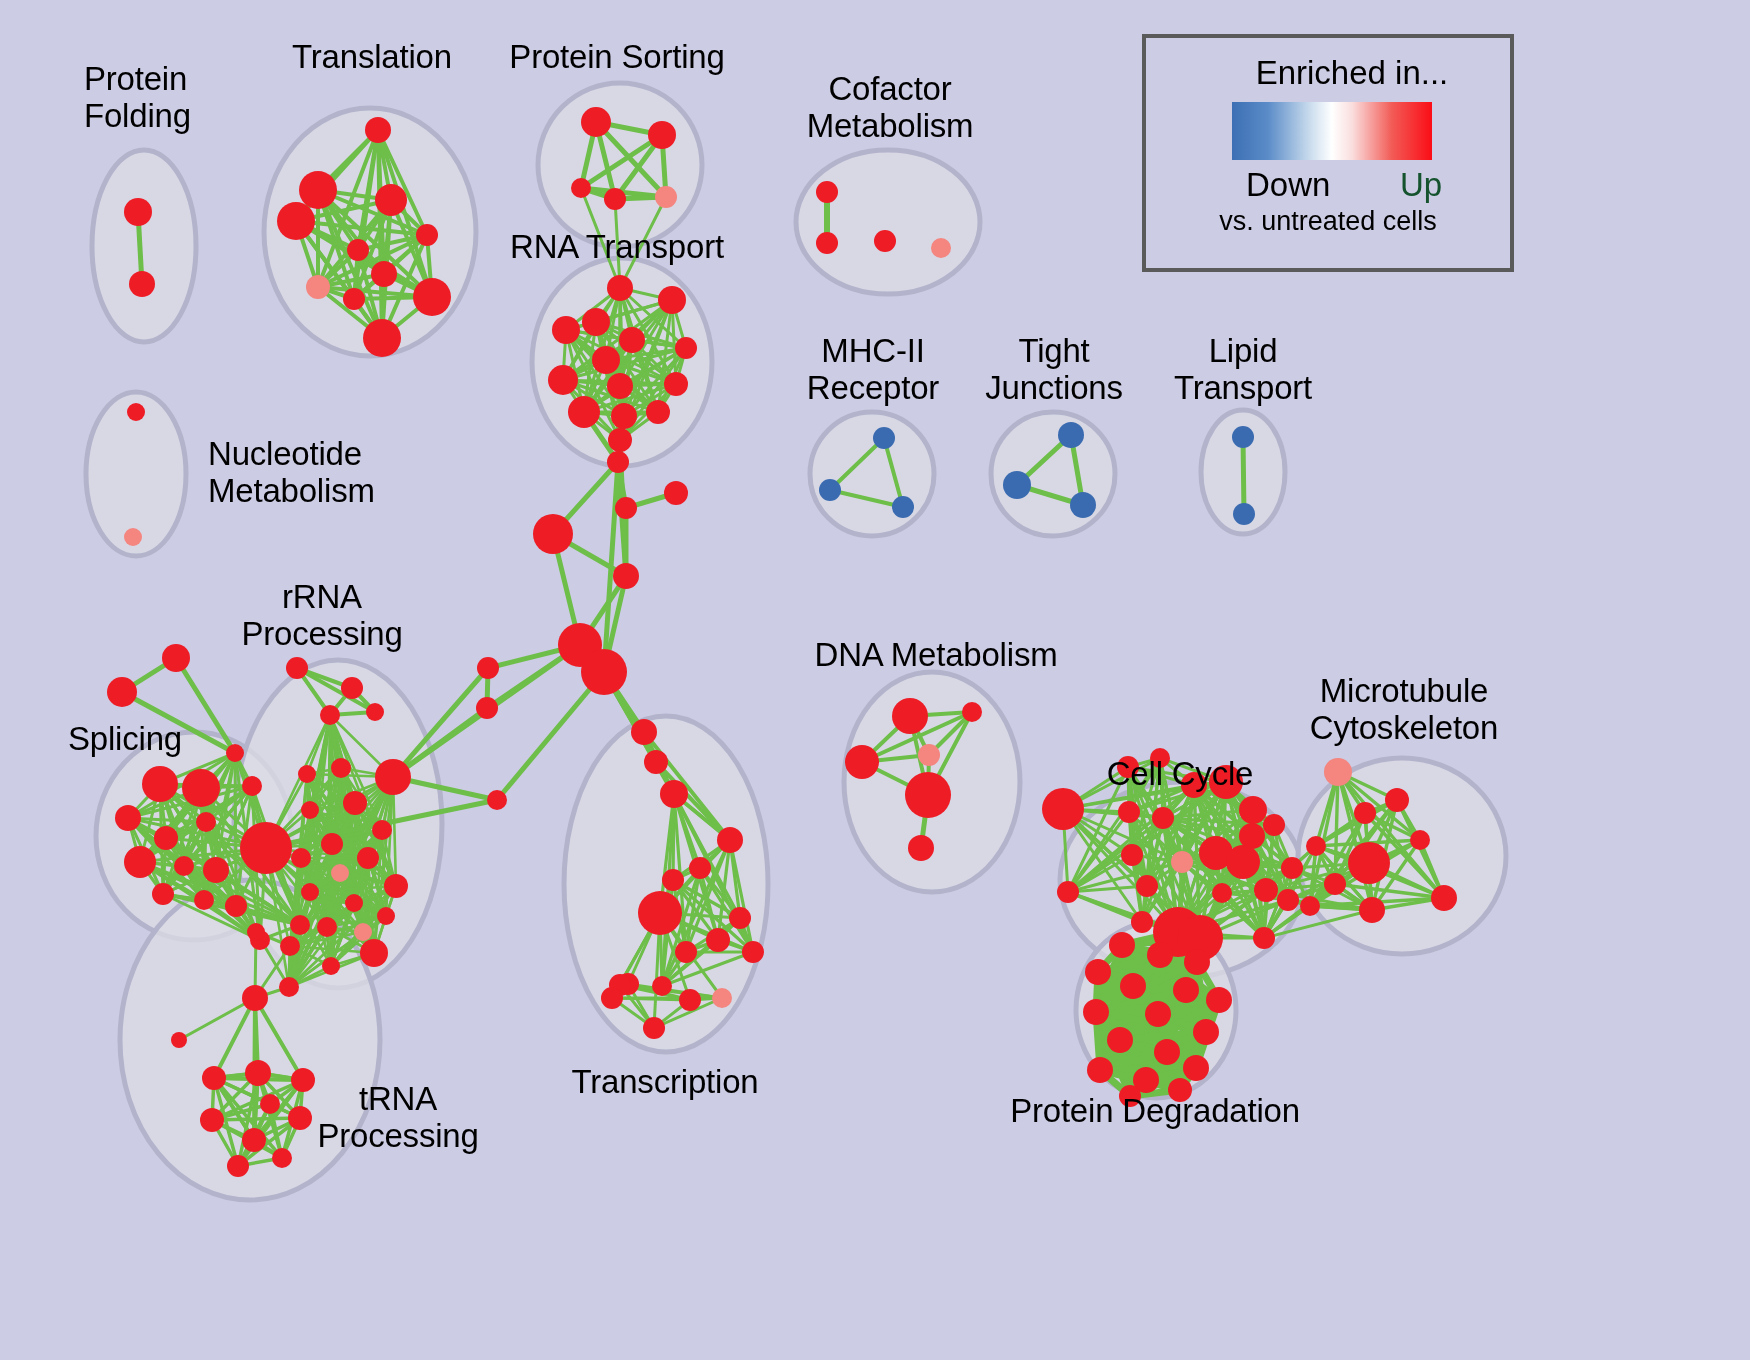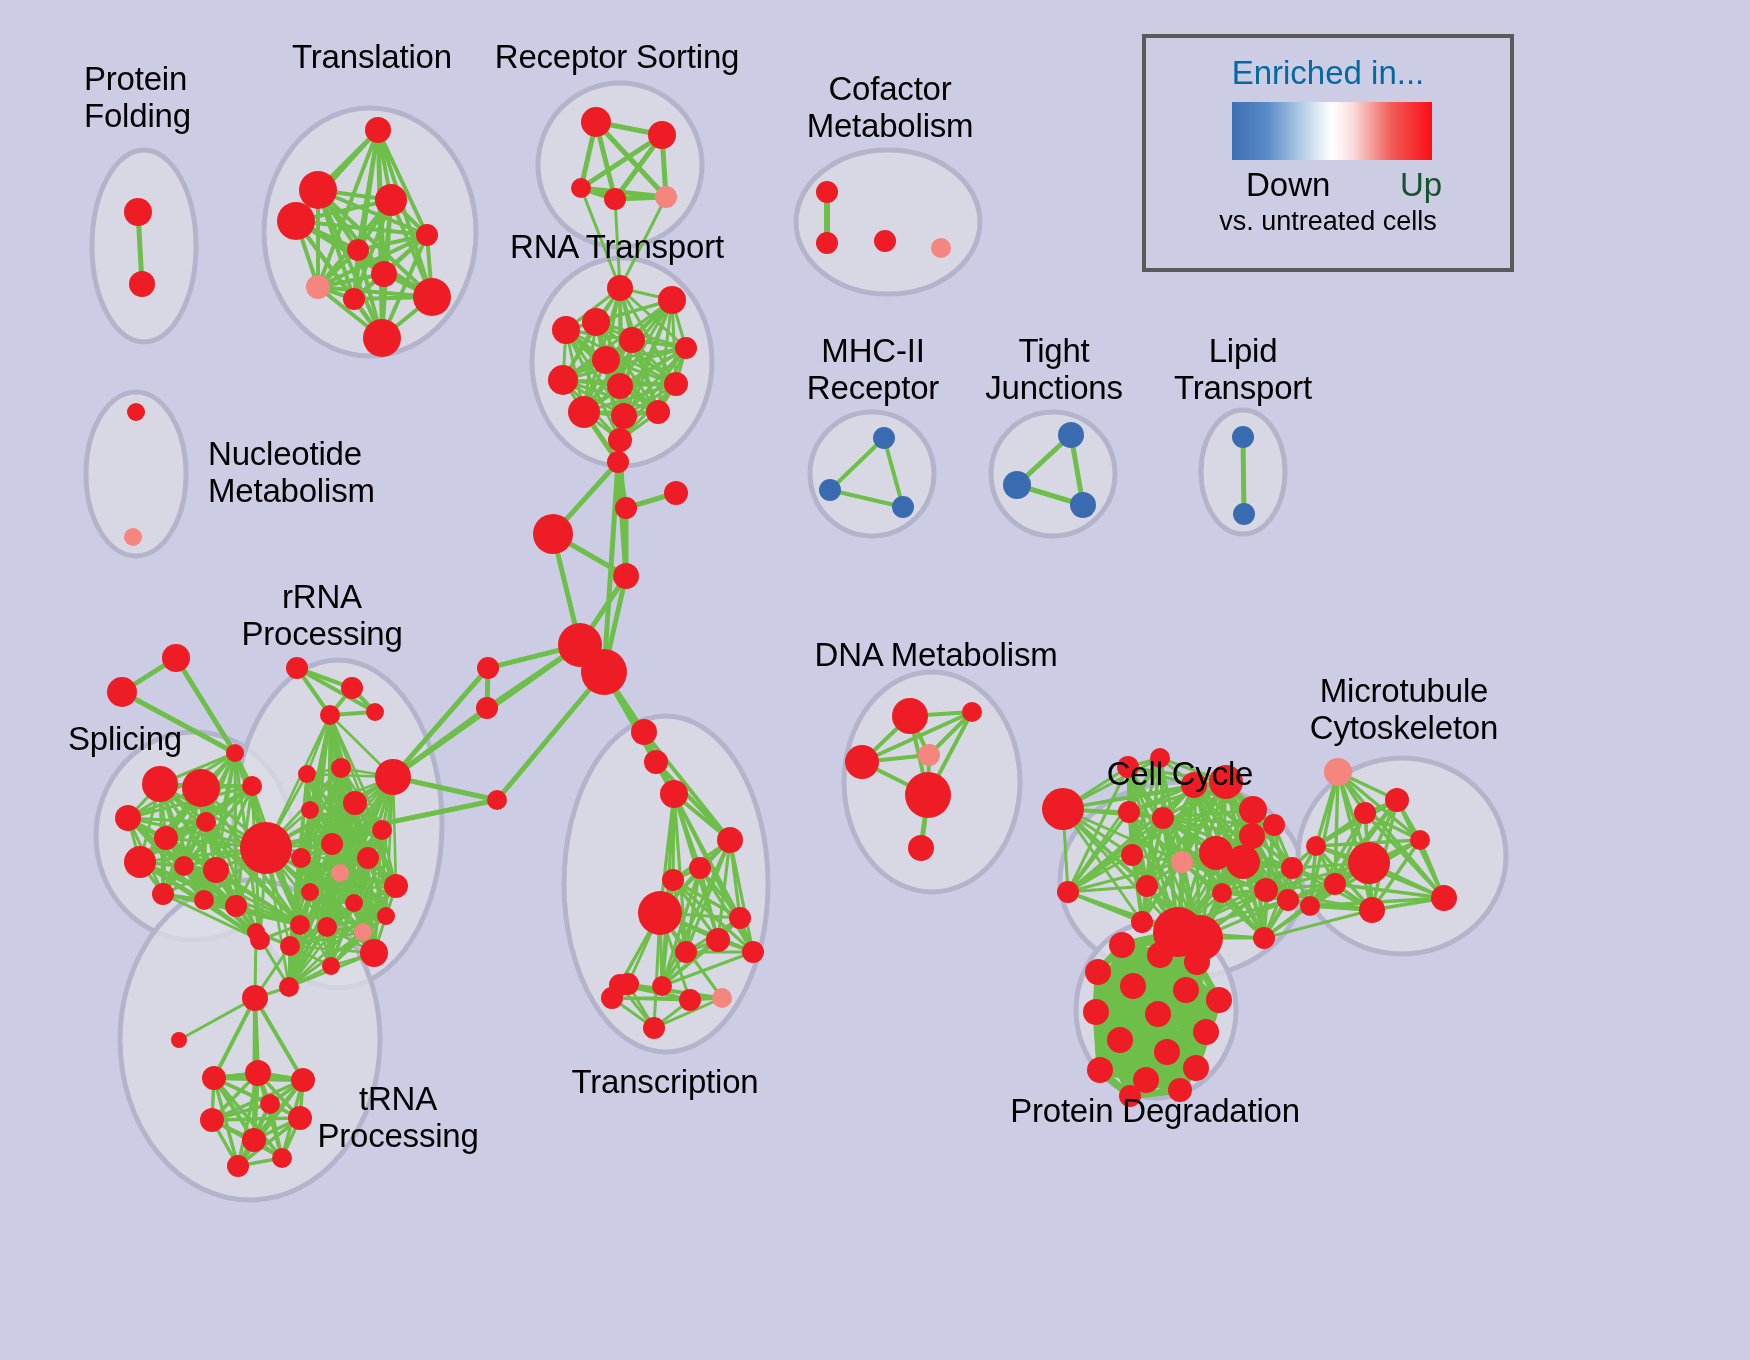--- a/index.html
+++ b/index.html
@@ -31,21 +31,21 @@
     position: absolute;
     left: 1142px; top: 34px;
     width: 372px; height: 238px;
     box-sizing: border-box;
     border: 4px solid #5a5a5a;
     background: #ccccE4;
   }
   #legend-title {
     position: absolute; left: 0; top: 16px; width: 100%;
     text-align: center;
-    font-size: 33px; color: #0369a1;
+    font-size: 33px; color: #000000; padding-left: 24px;
   }
   #legend-bar {
     position: absolute;
     left: 86px; top: 64px;
     width: 200px; height: 58px;
     background: linear-gradient(to right, #3c6fb4 0%, #5b8cc8 18%, #cfe0ef 40%, #ffffff 50%, #fadede 60%, #f25b56 80%, #fb0d16 100%);
   }
   #legend-down {
     position: absolute; left: 76px; top: 128px;
     font-size: 33px; color: #000; margin-left: 24px;
@@ -1401,21 +1401,21 @@
         <circle cx="1146" cy="1080" r="13" fill="#ee1c25"></circle>
         <circle cx="1196" cy="1068" r="13" fill="#ee1c25"></circle>
         <circle cx="1180" cy="1090" r="12" fill="#ee1c25"></circle>
         <circle cx="1130" cy="1096" r="11" fill="#ee1c25"></circle>
       </g>
     </svg>
 
   <div id="labels-layer">
       <div class="cluster-label ta-l" style="left: 84px; top: 60px;"><div>Protein</div><div>Folding</div></div>
       <div class="cluster-label ta-c" style="left: 372px; top: 38px;"><div>Translation</div></div>
-      <div class="cluster-label ta-c" style="left: 617px; top: 38px;"><div>Receptor Sorting</div></div>
+      <div class="cluster-label ta-c" style="left: 617px; top: 38px;"><div>Protein Sorting</div></div>
       <div class="cluster-label ta-c" style="left: 890px; top: 70px;"><div>Cofactor</div><div>Metabolism</div></div>
       <div class="cluster-label ta-c" style="left: 617px; top: 228px;"><div>RNA Transport</div></div>
       <div class="cluster-label ta-l" style="left: 208px; top: 435px;"><div>Nucleotide</div><div>Metabolism</div></div>
       <div class="cluster-label ta-c" style="left: 873px; top: 332px;"><div>MHC-II</div><div>Receptor</div></div>
       <div class="cluster-label ta-c" style="left: 1054px; top: 332px;"><div>Tight</div><div>Junctions</div></div>
       <div class="cluster-label ta-c" style="left: 1243px; top: 332px;"><div>Lipid</div><div>Transport</div></div>
       <div class="cluster-label ta-c" style="left: 322px; top: 578px;"><div>rRNA</div><div>Processing</div></div>
       <div class="cluster-label ta-l" style="left: 68px; top: 720px;"><div>Splicing</div></div>
       <div class="cluster-label ta-c" style="left: 936px; top: 636px;"><div>DNA Metabolism</div></div>
       <div class="cluster-label ta-c" style="left: 1404px; top: 672px;"><div>Microtubule</div><div>Cytoskeleton</div></div>

